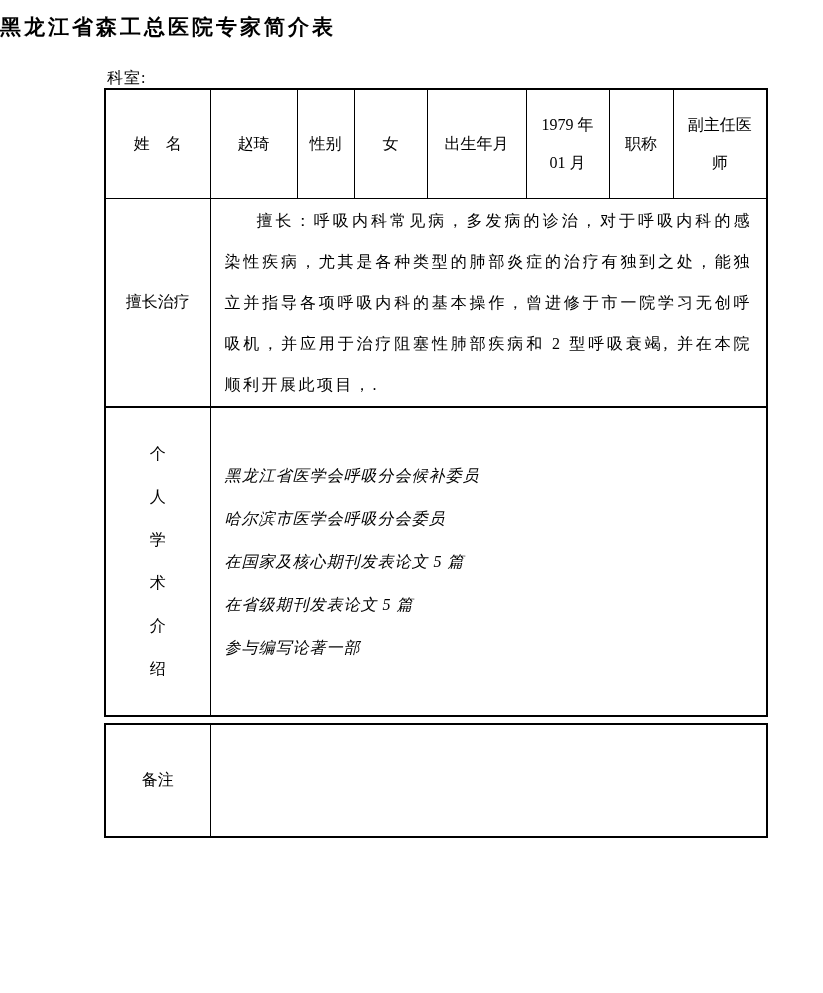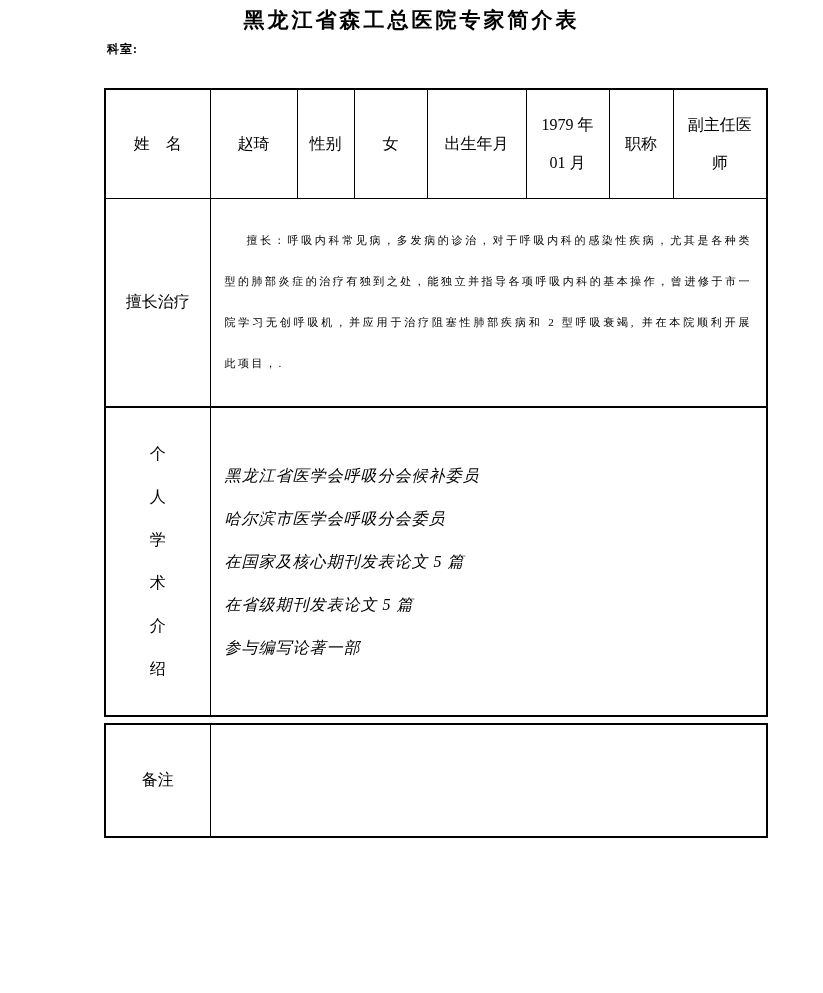--- a/index.html
+++ b/index.html
@@ -5,31 +5,30 @@
   * { margin:0; padding:0; box-sizing:border-box; }
   html,body { background:#ffffff; }
   body {
     width:823px; height:993px;
     position:relative;
     font-family:"Liberation Serif","DejaVu Serif",serif;
     color:#000000;
     overflow:hidden;
   }
   .page-title {
-    padding-top:6px;
-    text-align:center;
+    padding-top:13px;
     font-size:21px;
     font-weight:bold;
     letter-spacing:3px;
   }
   .dept-label {
     position:absolute;
-    left:107px; top:41px;
-    font-size:12px;
-    font-weight:bold;
+    left:107px; top:68px;
+    font-size:16px;
+    font-weight:normal;
     letter-spacing:1px;
   }
   .tables-wrap {
     position:absolute;
     left:104px; top:88px;
     width:662px;
   }
   table {
     border-collapse:collapse;
     table-layout:fixed;
@@ -52,21 +51,21 @@
   .expertise-cell {
     text-align:left;
     padding:0 14px 0 14px;
     vertical-align:middle;
   }
   .expertise-cell p {
     text-indent:2em;
     text-align:justify;
     line-height:41px;
     letter-spacing:2.5px;
-    font-size:11px;
+    font-size:16px;
   }
   .academic-label {
     white-space:pre-line;
     line-height:43px;
     vertical-align:middle;
   }
   .academic-cell {
     text-align:left;
     padding-left:14px;
     vertical-align:middle;

